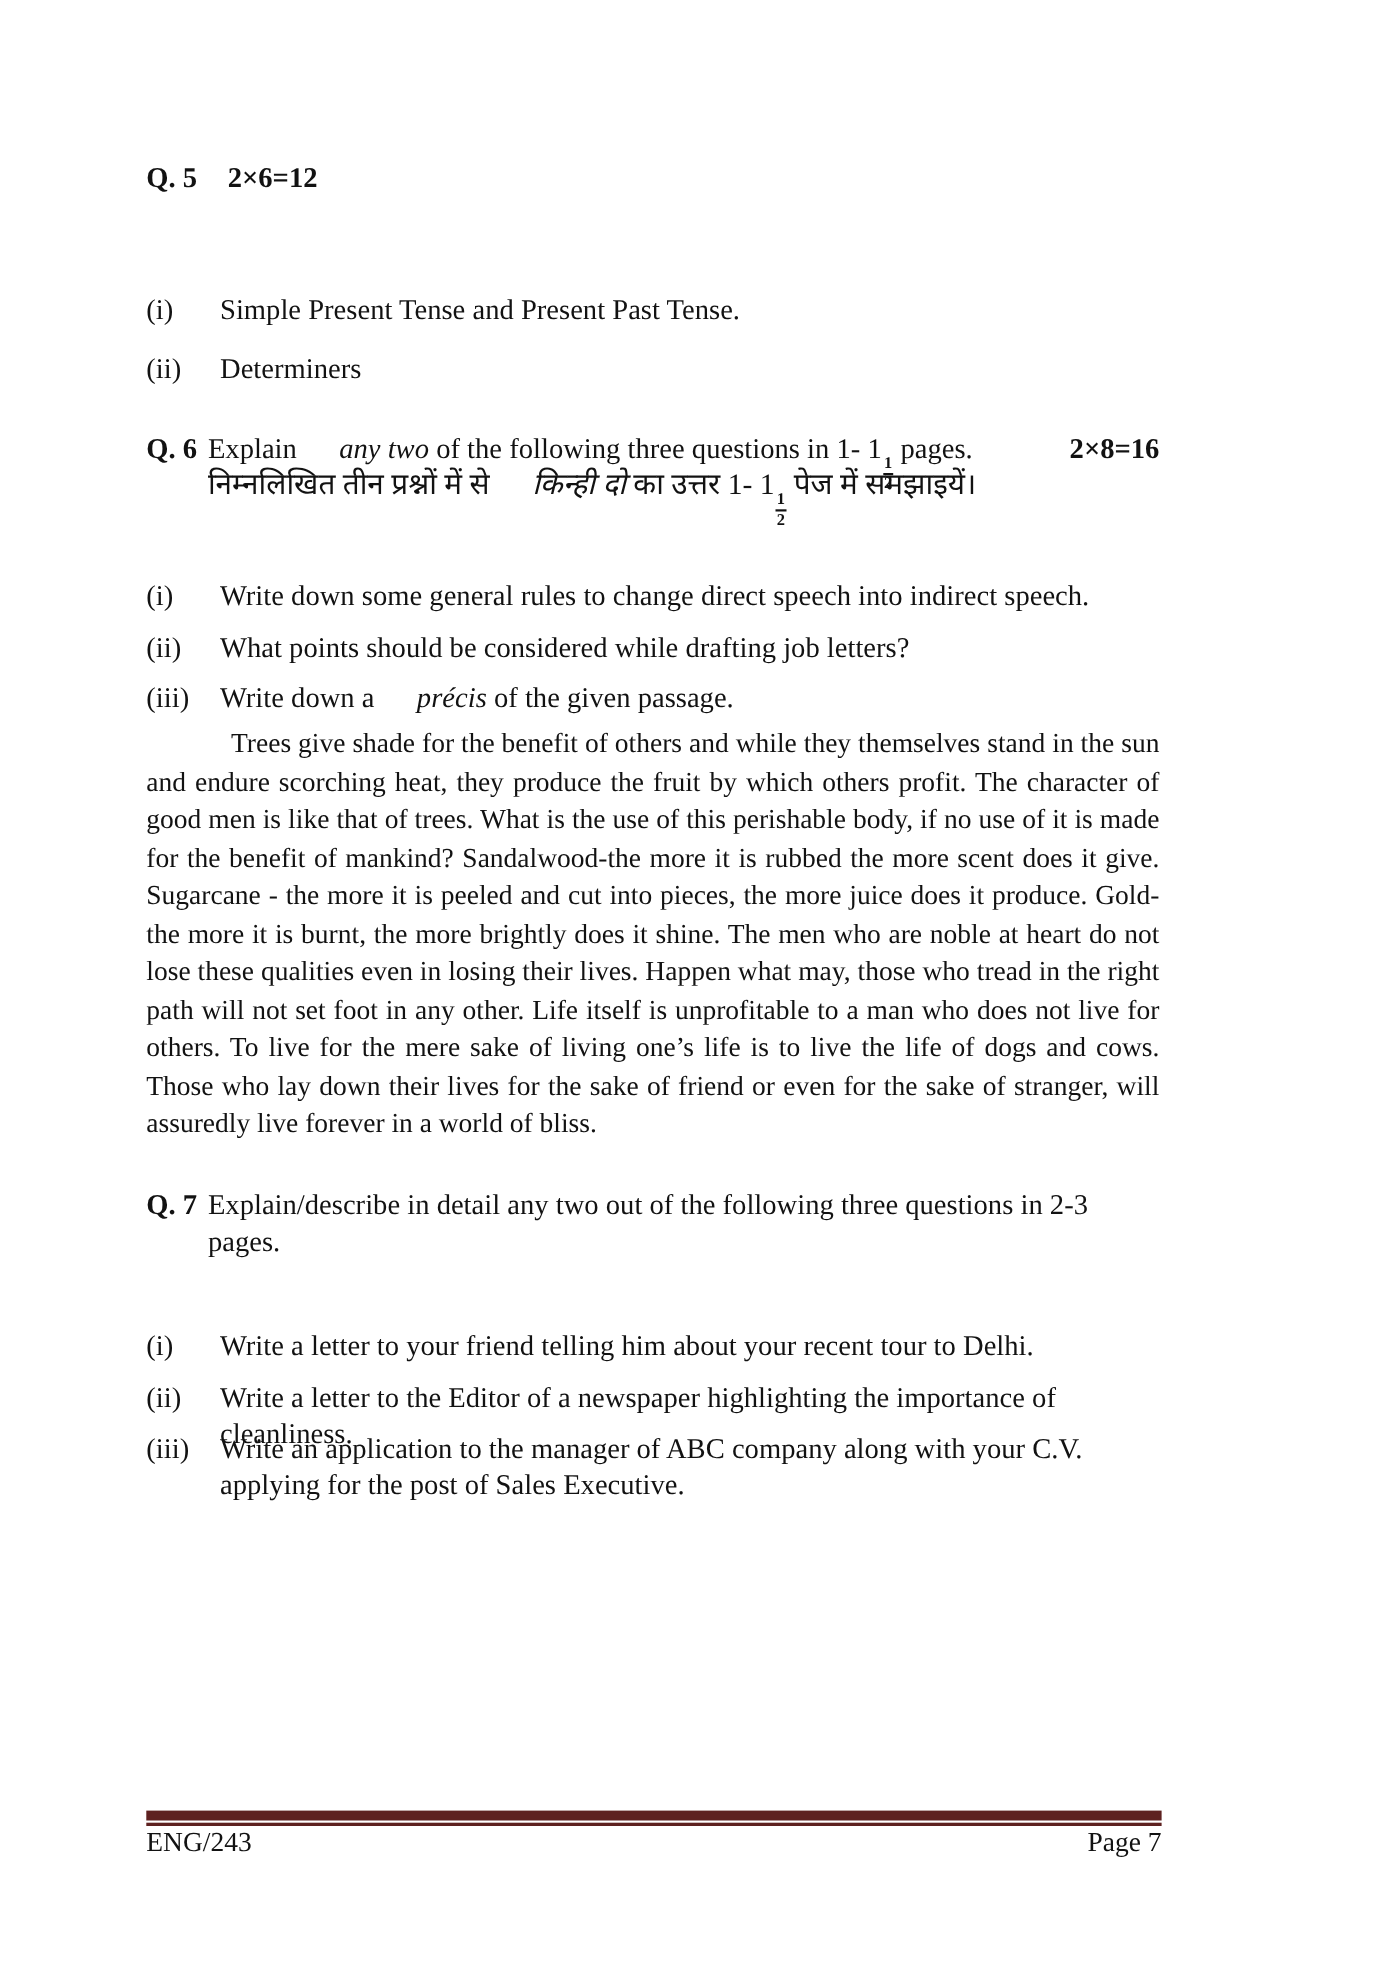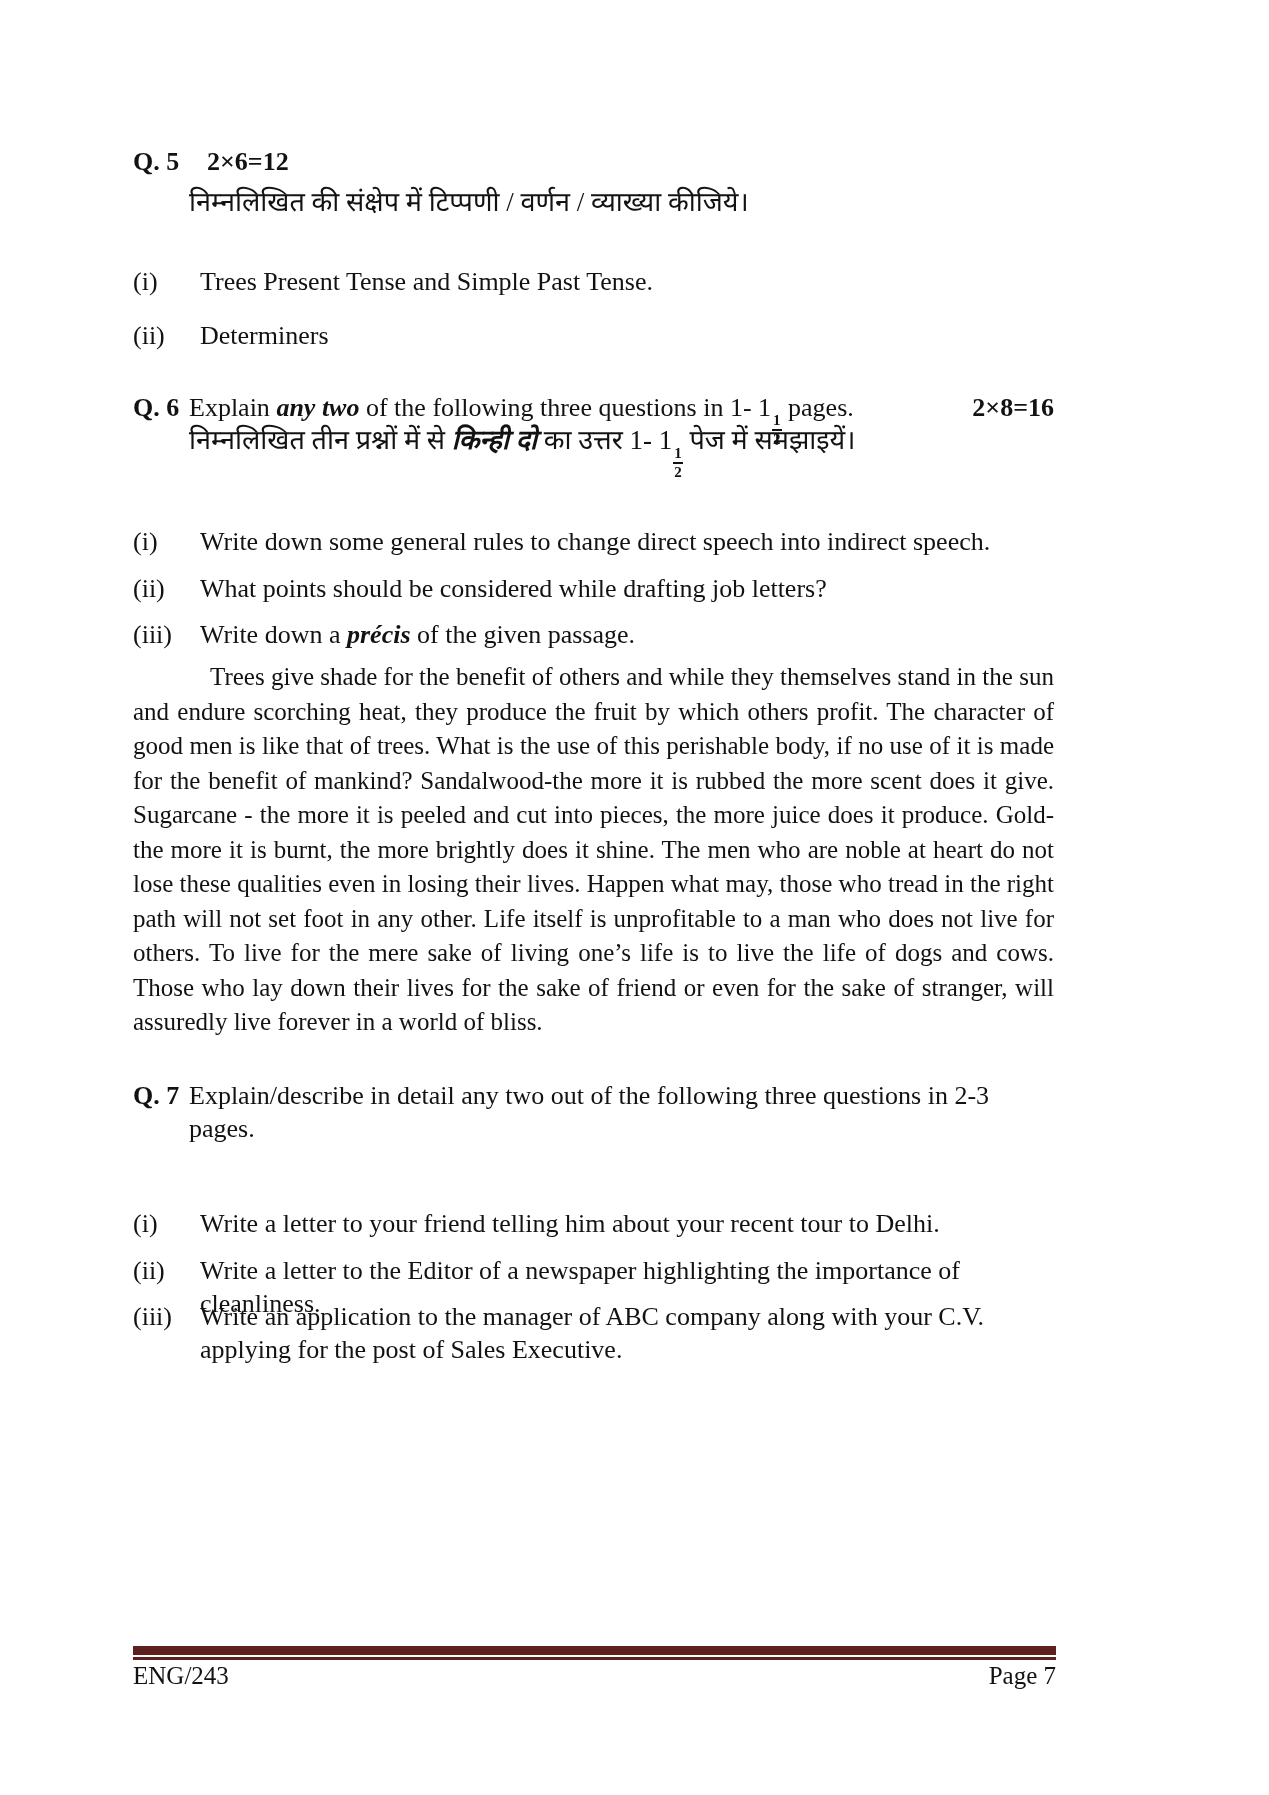--- a/index.html
+++ b/index.html
@@ -15,21 +15,21 @@
   .qrow{display:flex;align-items:baseline;font-size:26px;line-height:1.25;}
   .qnum{font-weight:bold;flex:none;width:56px;}
   .qtext{flex:1;}
   .marks{font-weight:bold;flex:none;margin-left:18px;font-size:26px;}
   .hi-row{display:flex;align-items:baseline;}
   .hi{font-size:27px;line-height:1.2;}
   .hindent{padding-left:56px;flex:1;}
   .item{display:flex;align-items:baseline;font-size:26px;line-height:1.25;}
   .ilabel{flex:none;width:67px;}
   .itext{flex:1;}
-  .emph{font-weight:bold;font-style:italic;}
+  .emph{font-weight:normal;font-style:italic;margin-left:32px;}
   .frac{
     display:inline-flex;flex-direction:column;align-items:center;
     vertical-align:-9px;line-height:1;font-size:15px;font-weight:bold;
     margin-left:1px;
   }
   .frac .num{border-bottom:2px solid #121212;padding:0 1px 1px 1px;}
   .frac .den{padding-top:1px;}
   .passage{
     font-size:25px;line-height:34.5px;
     text-align:justify;text-indent:77px;
@@ -50,27 +50,24 @@
 </style>
 </head>
 <body>
 
 <div class="page">
 
   <div class="abs qrow" style="top:146px">
     <span class="qnum">Q. 5</span>
     <span class="marks">2×6=12</span>
   </div>
-  <div class="abs hi-row" style="top:186px">
-    <span class="hindent hi">निम्नलिखित की संक्षेप में टिप्पणी / वर्णन / व्याख्या कीजिये।</span>
-  </div>
 
   <div class="abs item" style="top:266px">
     <span class="ilabel">(i)</span>
-    <span class="itext">Trees Present Tense and Simple Past Tense.</span>
+    <span class="itext">Simple Present Tense and Present Past Tense.</span>
   </div>
   <div class="abs item" style="top:320px">
     <span class="ilabel">(ii)</span>
     <span class="itext">Determiners</span>
   </div>
 
   <div class="abs qrow" style="top:392px">
     <span class="qnum">Q. 6</span>
     <span class="qtext"><span>Explain </span><span class="emph">any two</span><span> of the following three questions in 1- 1</span><span class="frac">
           <span class="num">1</span>

